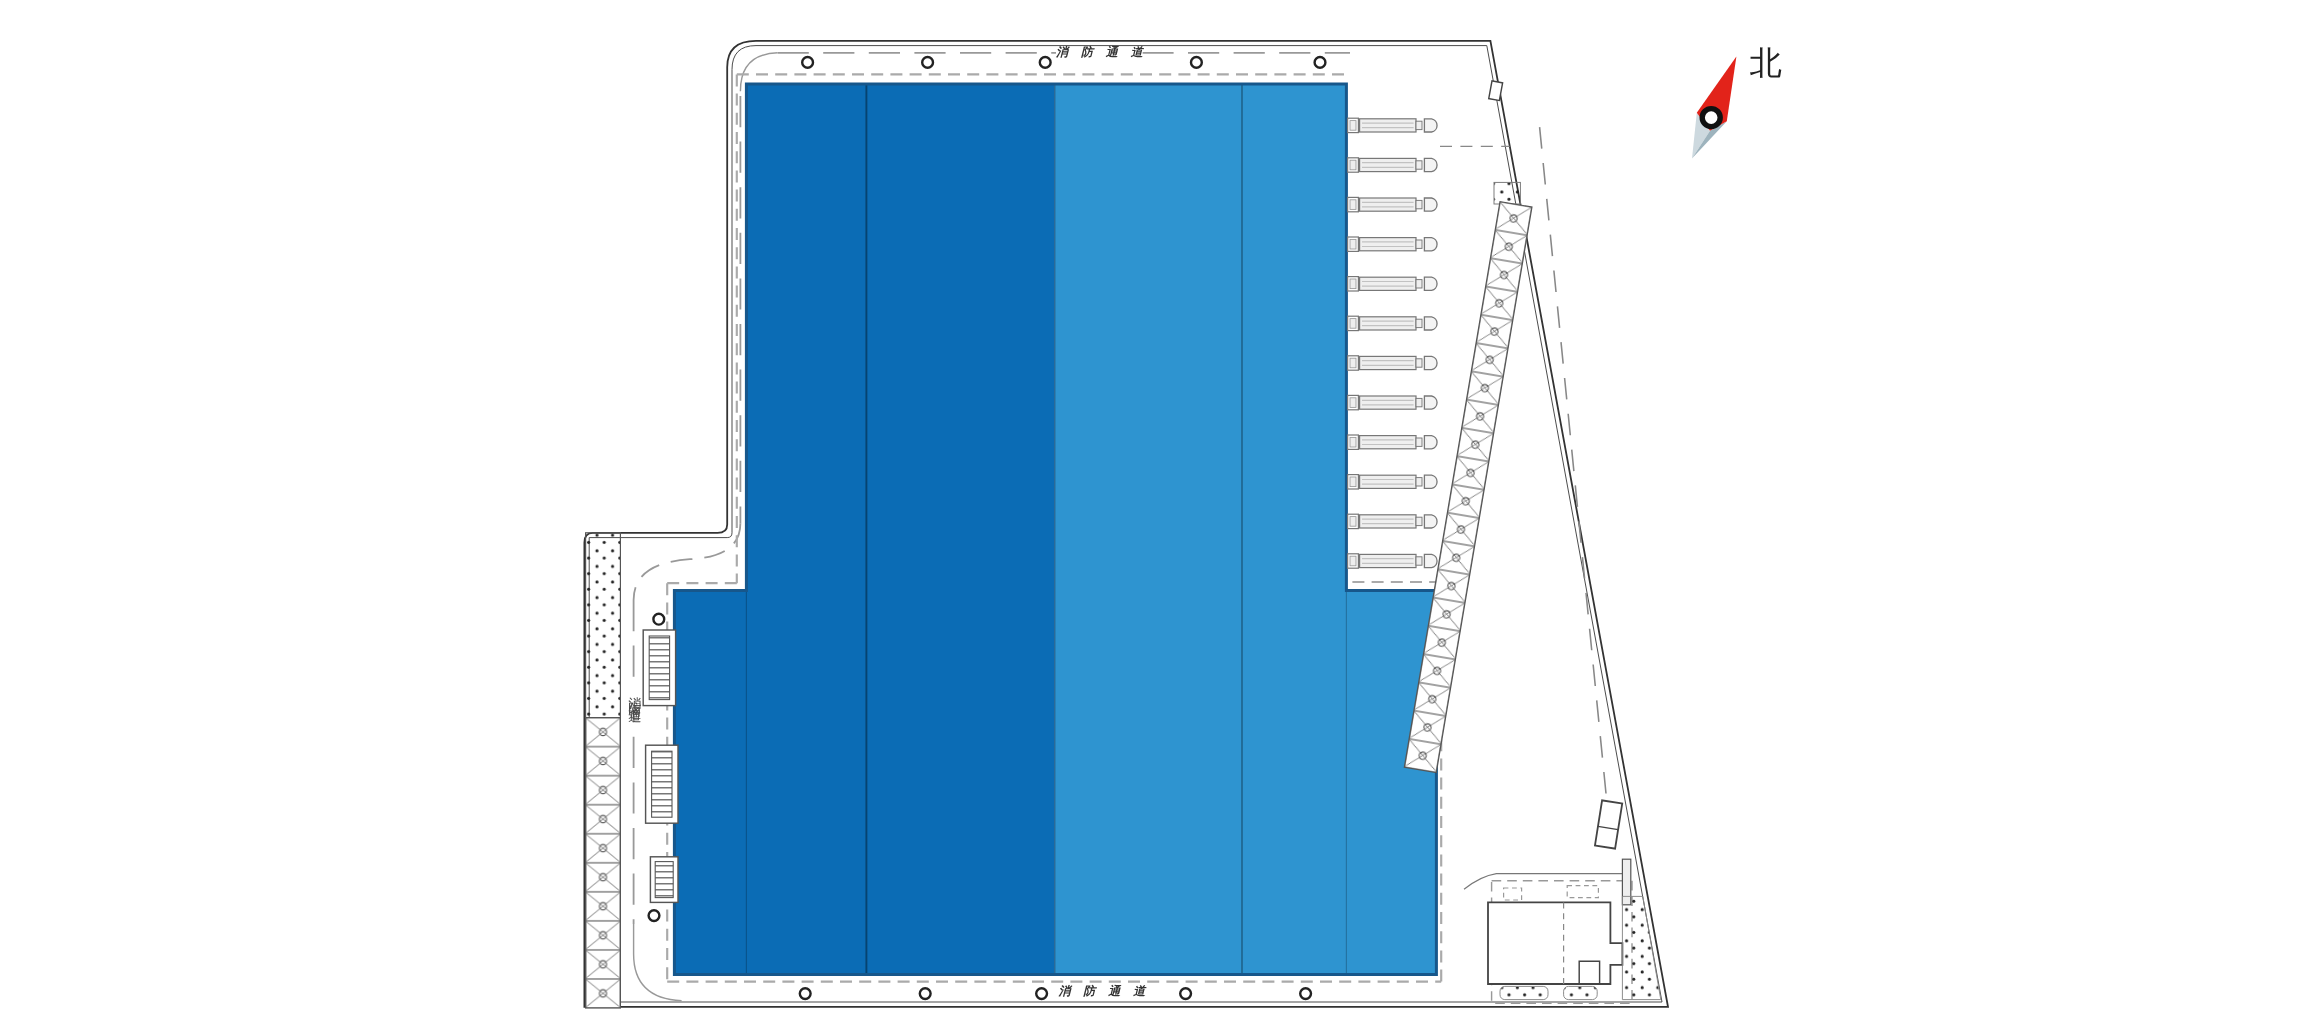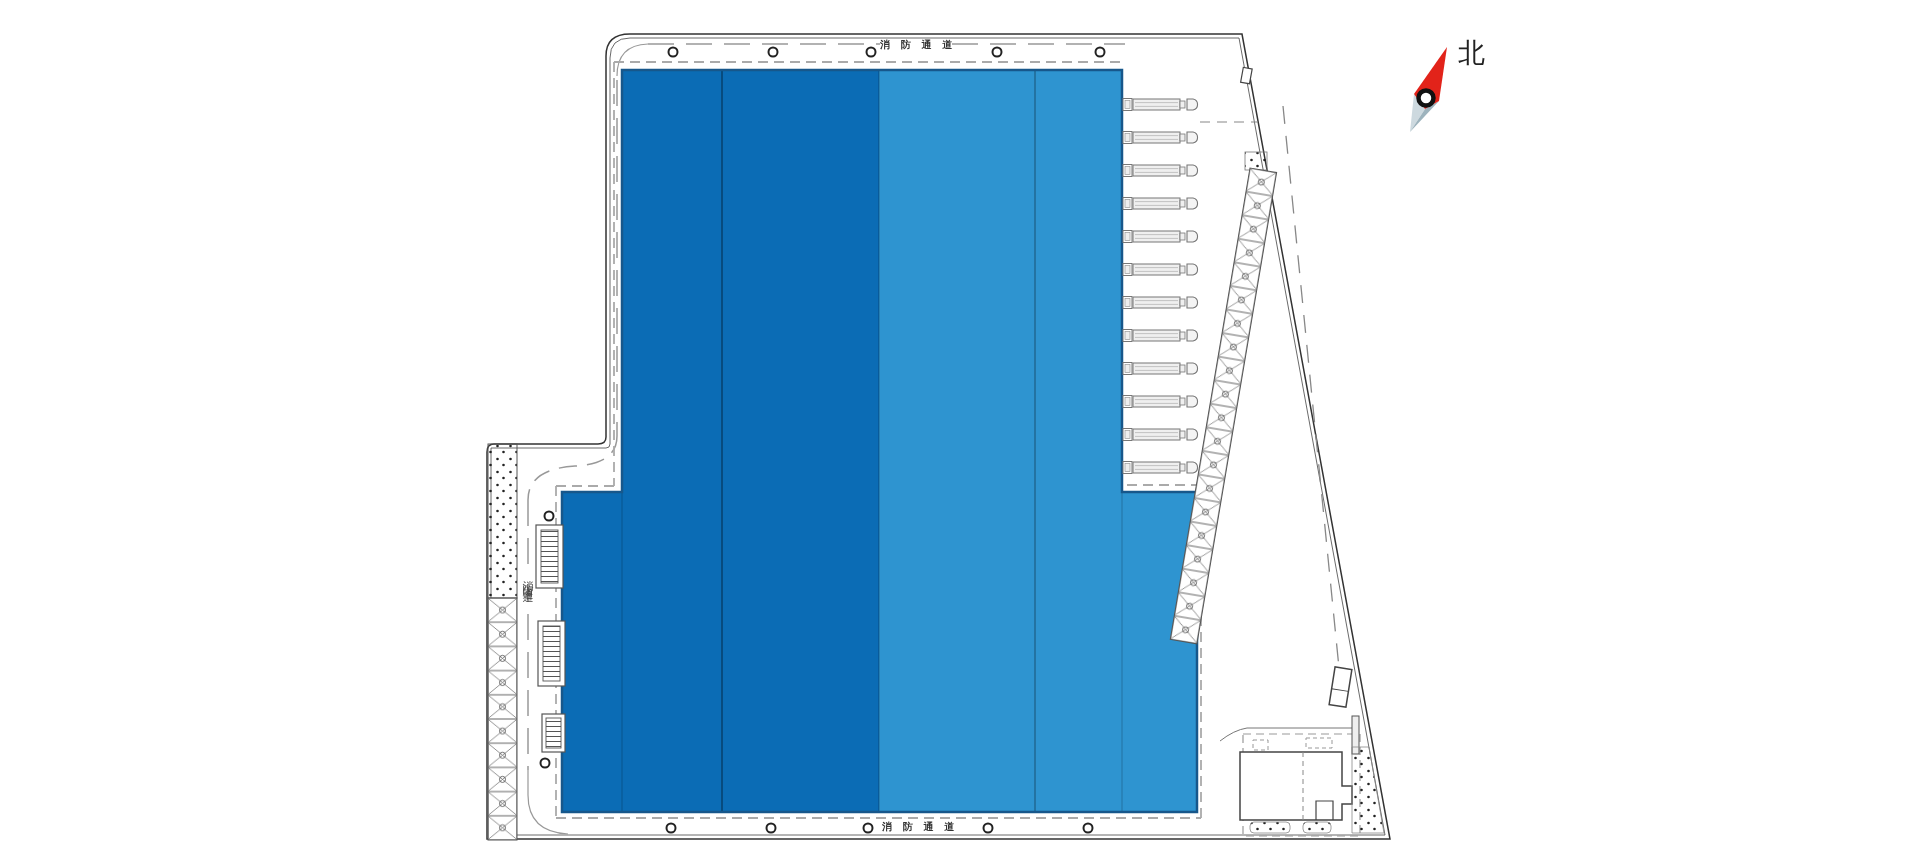--- a/index.html
+++ b/index.html
@@ -1,20 +1,20 @@
 <!DOCTYPE html>
 <html><head>
 <meta charset="utf-8">
 <style>
   html,body{margin:0;padding:0;background:#fff;}
   #stage{position:relative;width:1920px;height:858px;background:#fff;overflow:hidden;
          font-family:"Liberation Sans","DejaVu Sans",sans-serif;}
   #plan-svg{position:absolute;left:0;top:0;}
   .lbl{position:absolute;color:#333;background:#fff;white-space:nowrap;line-height:1;}
-  .lbl-h{font-size:10px;font-weight:600;letter-spacing:4px;text-align:center;padding:1px 0;}
+  .lbl-h{font-size:10px;font-weight:600;letter-spacing:4px;text-align:center;padding:1px 0;font-style:italic;}
   .lbl-v{writing-mode:vertical-rl;font-size:11px;letter-spacing:4px;color:#444;padding:0 1px;}
   .lbl-north{font-size:27px;font-weight:500;color:#222;background:transparent;}
 </style>
 </head>
 <body>
 
 <div id="stage">
 
 <svg id="plan-svg" width="1920" height="858" viewBox="0 0 1920 858">
   <defs>

